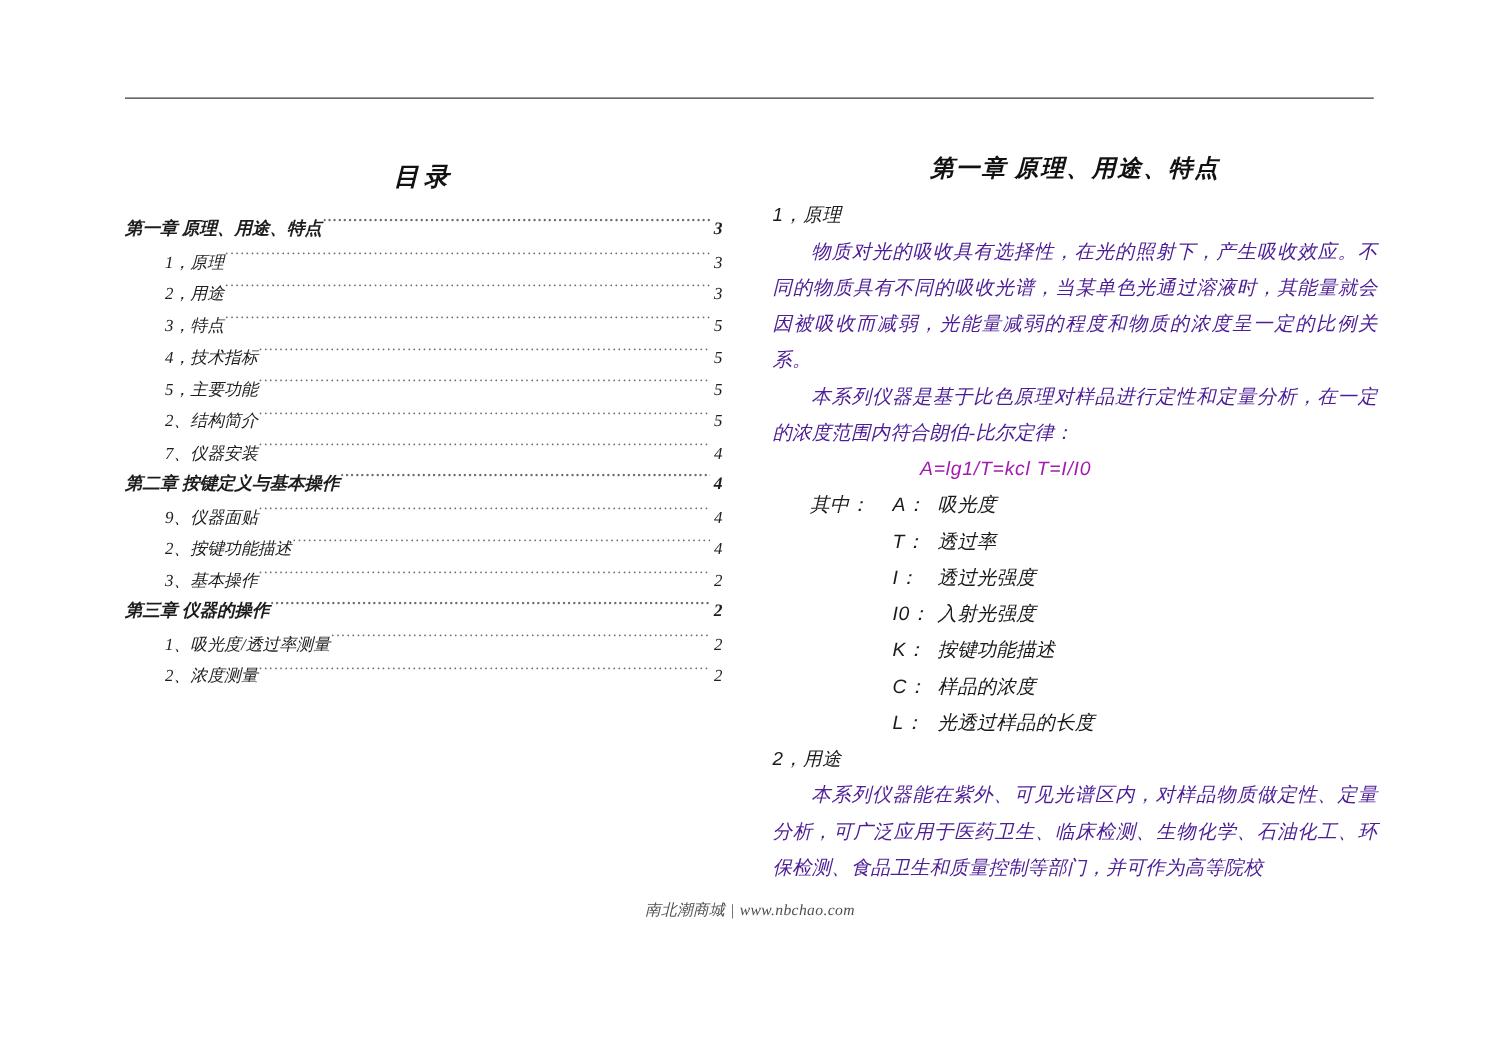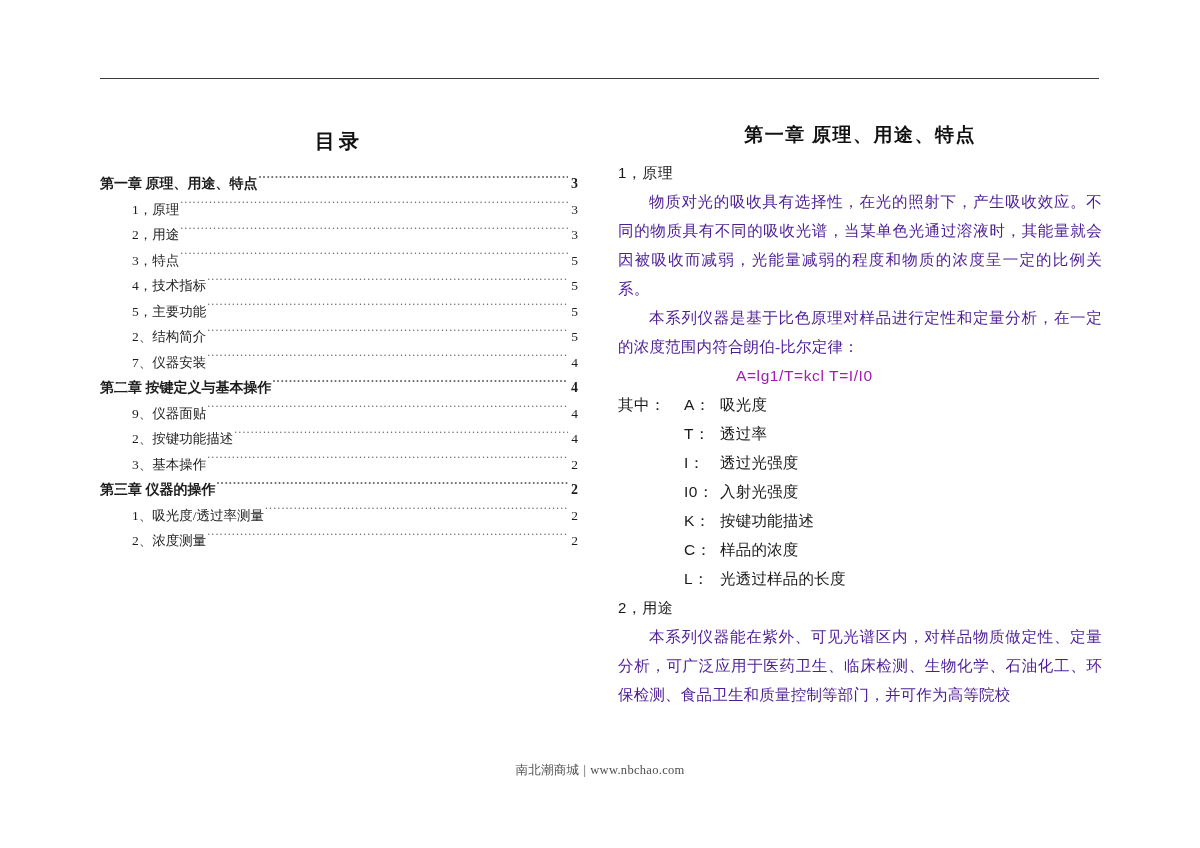--- a/index.html
+++ b/index.html
@@ -13,20 +13,21 @@
     background: #ffffff;
     font-family: "Liberation Serif", "DejaVu Serif", serif;
     color: #1a1a1a;
     overflow: hidden;
     position: relative;
   }
   .page {
     position: relative;
     width: 1200px;
     height: 848px;
+    font-style: italic;
   }
 
   
   .top-rule {
     position: absolute;
     left: 100px;
     top: 78px;
     width: 999px;
     height: 0;
     border-top: 1.6px solid #3a3a3a;
@@ -151,37 +152,38 @@
   .defrow {
     font-size: 15.5px;
     line-height: 29px;
     display: flex;
     color: #1a1a1a;
   }
   .def-lead {
     width: 66px;
     flex: 0 0 66px;
     letter-spacing: 0.4px;
+    margin-left: 30px;
   }
   .def-sym {
     width: 36px;
     flex: 0 0 36px;
     font-family: "Liberation Sans", "DejaVu Sans", sans-serif;
     letter-spacing: 0.5px;
   }
   .def-text {
     flex: 1 1 auto;
     letter-spacing: 0.2px;
   }
 
   
   .footer {
     position: absolute;
     left: 0;
-    top: 762px;
+    top: 720px;
     width: 1200px;
     text-align: center;
     font-size: 12.5px;
     color: #4f4f4f;
     letter-spacing: 0.3px;
   }
   .footer .sep {
     margin: 0 4px;
   }
 </style>

